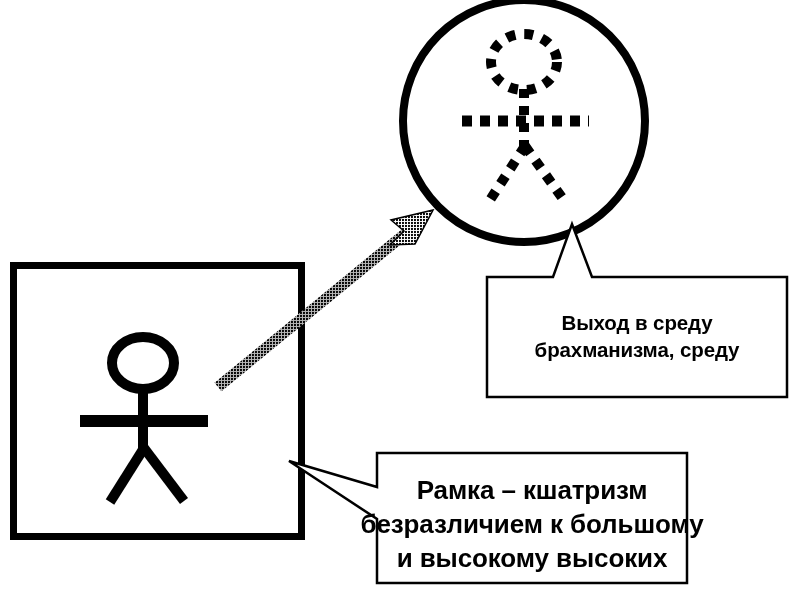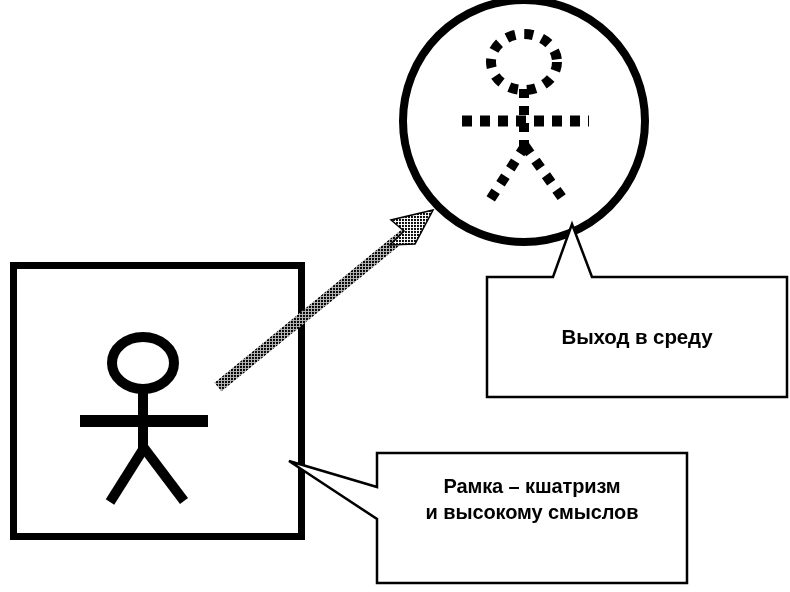--- a/index.html
+++ b/index.html
@@ -42,24 +42,24 @@
   }
   #callout-upper-text {
     left: 489px;
     top: 279px;
     width: 296px;
     height: 116px;
     font-size: 20.5px;
   }
   #callout-lower-text {
     left: 379px;
-    top: 436px;
+    top: 462px;
     width: 306px;
     height: 126px;
-    font-size: 20px;
+    font-size: 26px;
   }
   .callout-line {
     display: block;
   }
 </style>
 </head>
 <body>
 
 <div id="diagram-root">
 
@@ -102,20 +102,22 @@
     </g>
 
     <g>
       <path d="M 377 453 L 687 453 L 687 583 L 377 583 L 377 519 L 289 461 L 377 487 Z" fill="#ffffff" stroke="#000000" stroke-width="2.5"></path>
     </g>
 
   </svg>
 
   <div id="callout-upper-text" class="callout-text">
     <span class="callout-line">Выход в среду</span>
+    <span class="callout-line">брахманизма, среду</span>
   </div>
 
   <div id="callout-lower-text" class="callout-text">
     <span class="callout-line">Рамка – кшатризм</span>
-    <span class="callout-line">и высокому смыслов</span>
+    <span class="callout-line">безразличием к большому</span>
+    <span class="callout-line">и высокому высоких</span>
   </div>
 
 </div>
 
 </body></html>

